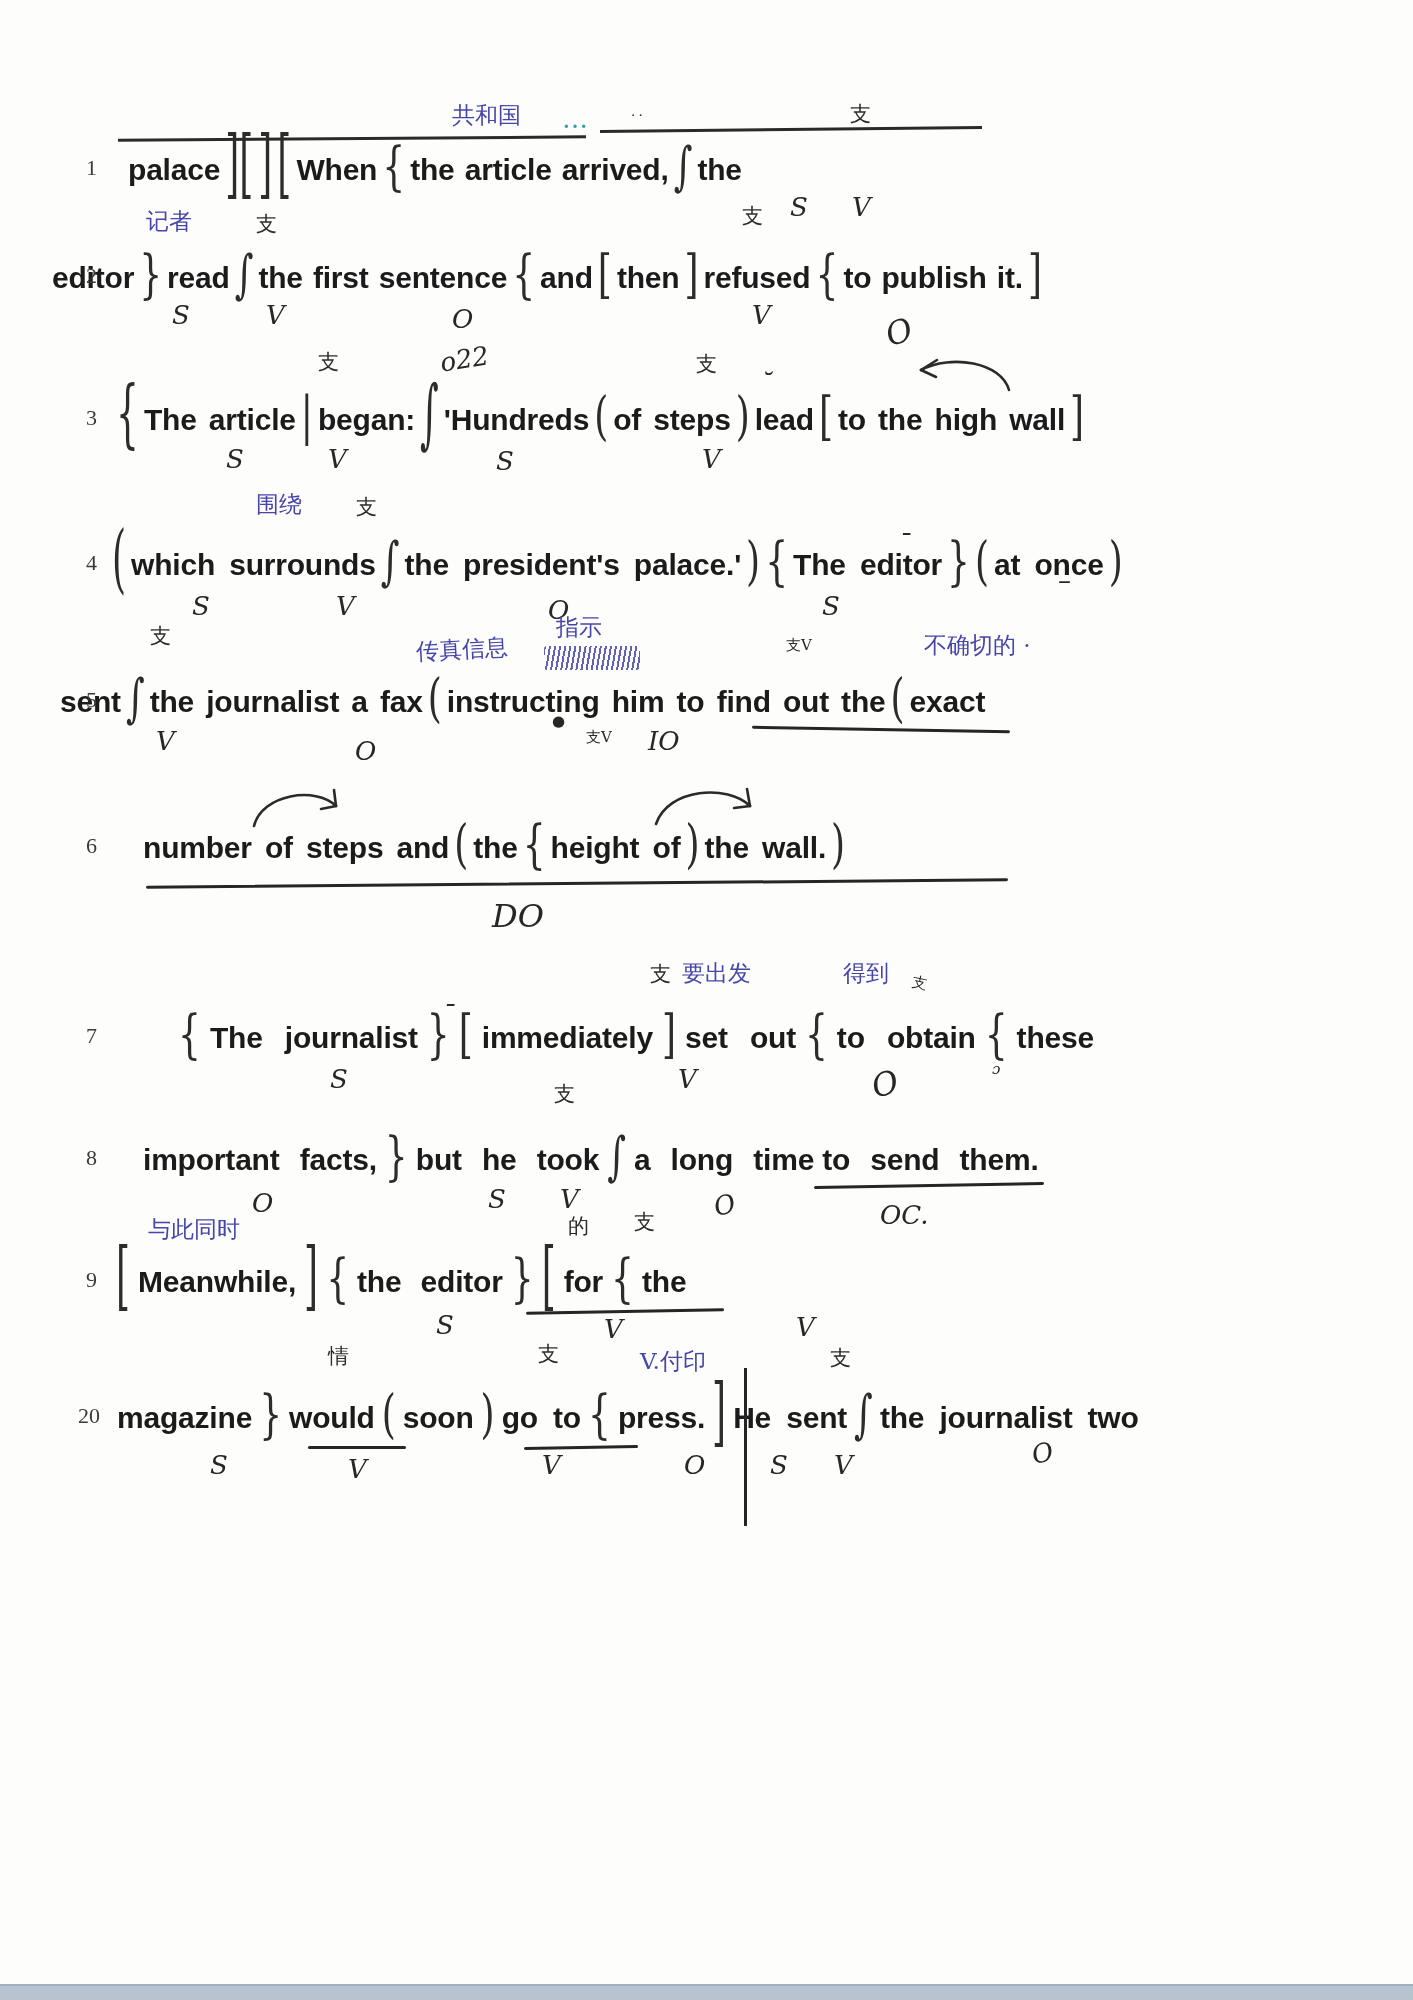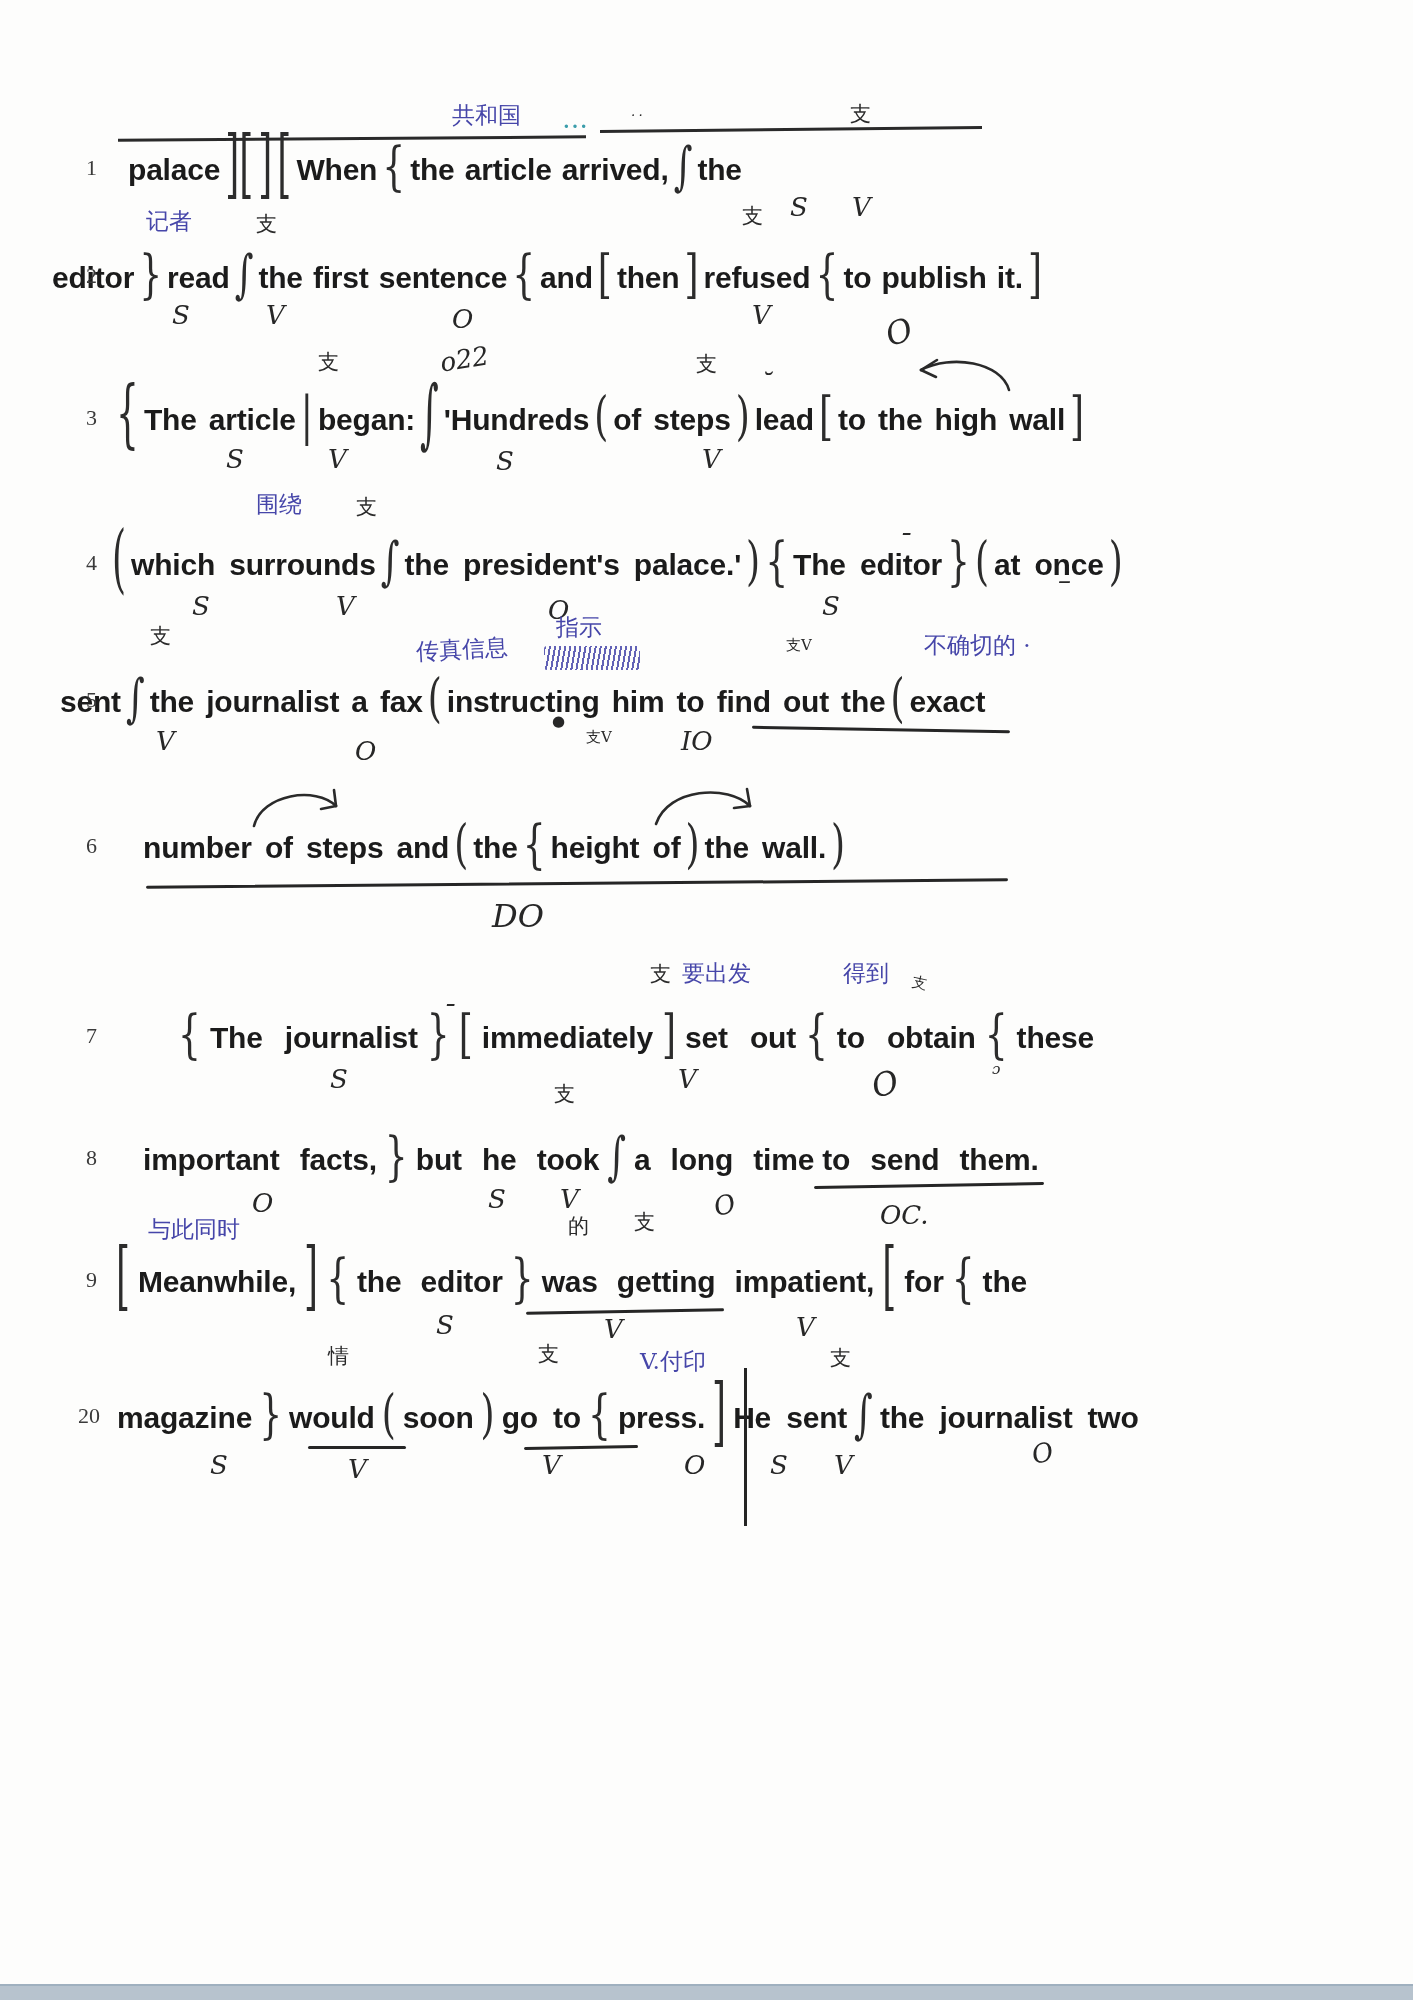--- a/index.html
+++ b/index.html
@@ -157,21 +157,21 @@
       <span class="pt">exact</span>
     </div>
     <span class="ann m" style="left:150px;top:-56px">支</span>
     <span class="ann" style="left:156px;top:46px">V</span>
     <span class="ann" style="left:355px;top:56px">O</span>
     <span class="ann b" style="left:416px;top:-44px;transform:rotate(-3deg)">传真信息</span>
     <span class="ann b" style="left:556px;top:-66px">指示</span>
     <div class="scribble" style="left:544px;top:-36px"></div>
     <span class="ann sm" style="left:552px;top:32px">●</span>
     <span class="ann m sm" style="left:586px;top:48px">支V</span>
-    <span class="ann" style="left:681px;top:46px">IO</span>
+    <span class="ann" style="left:648px;top:46px">IO</span>
     <span class="ann m sm" style="left:786px;top:-44px">支V</span>
     <span class="ann b" style="left:924px;top:-48px">不确切的 ·</span>
     <div class="hand-underline" style="left:752px;top:46px;width:258px;transform:rotate(1deg)"></div>
   </div>
 
   <div class="line" style="top:828px">
     <span class="lnum">6</span>
     <div class="lcontent" style="padding-left:143px;word-spacing:5px">
       <span class="pt">number of steps and</span>
       <span class="hb">(</span>
@@ -243,21 +243,20 @@
 
   <div class="line" style="top:1262px">
     <span class="lnum">9</span>
     <div class="lcontent" style="padding-left:116px;word-spacing:11px;gap:8px">
       <span class="hb tall">[</span>
       <span class="pt">Meanwhile,</span>
       <span class="hb tall">]</span>
       <span class="hb">{</span>
       <span class="pt">the editor</span>
       <span class="hb">}</span>
-      <span class="pt">was getting impatient,</span>
       <span class="hb tall">[</span>
       <span class="pt">for</span>
       <span class="hb">{</span>
       <span class="pt">the</span>
     </div>
     <span class="ann b" style="left:148px;top:-44px">与此同时</span>
     <span class="ann" style="left:436px;top:50px">S</span>
     <span class="ann m" style="left:568px;top:-46px">的</span>
     <span class="ann m" style="left:634px;top:-50px">支</span>
     <div class="hand-underline" style="left:526px;top:48px;width:198px;transform:rotate(-1deg)"></div>

